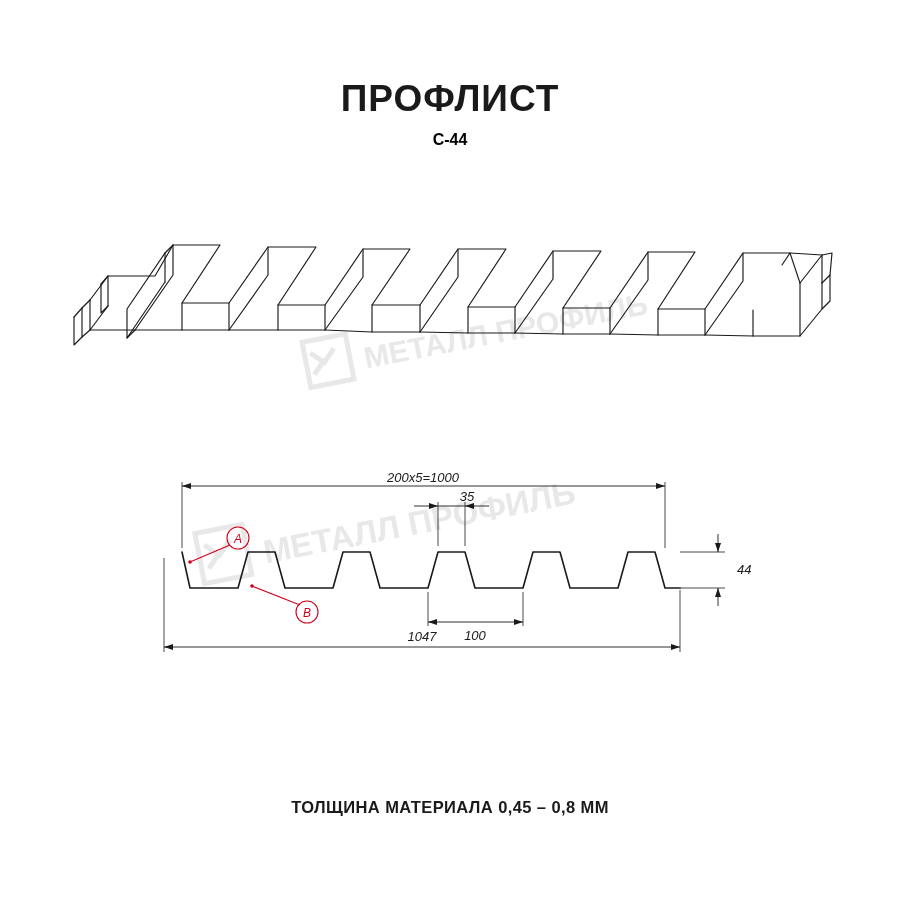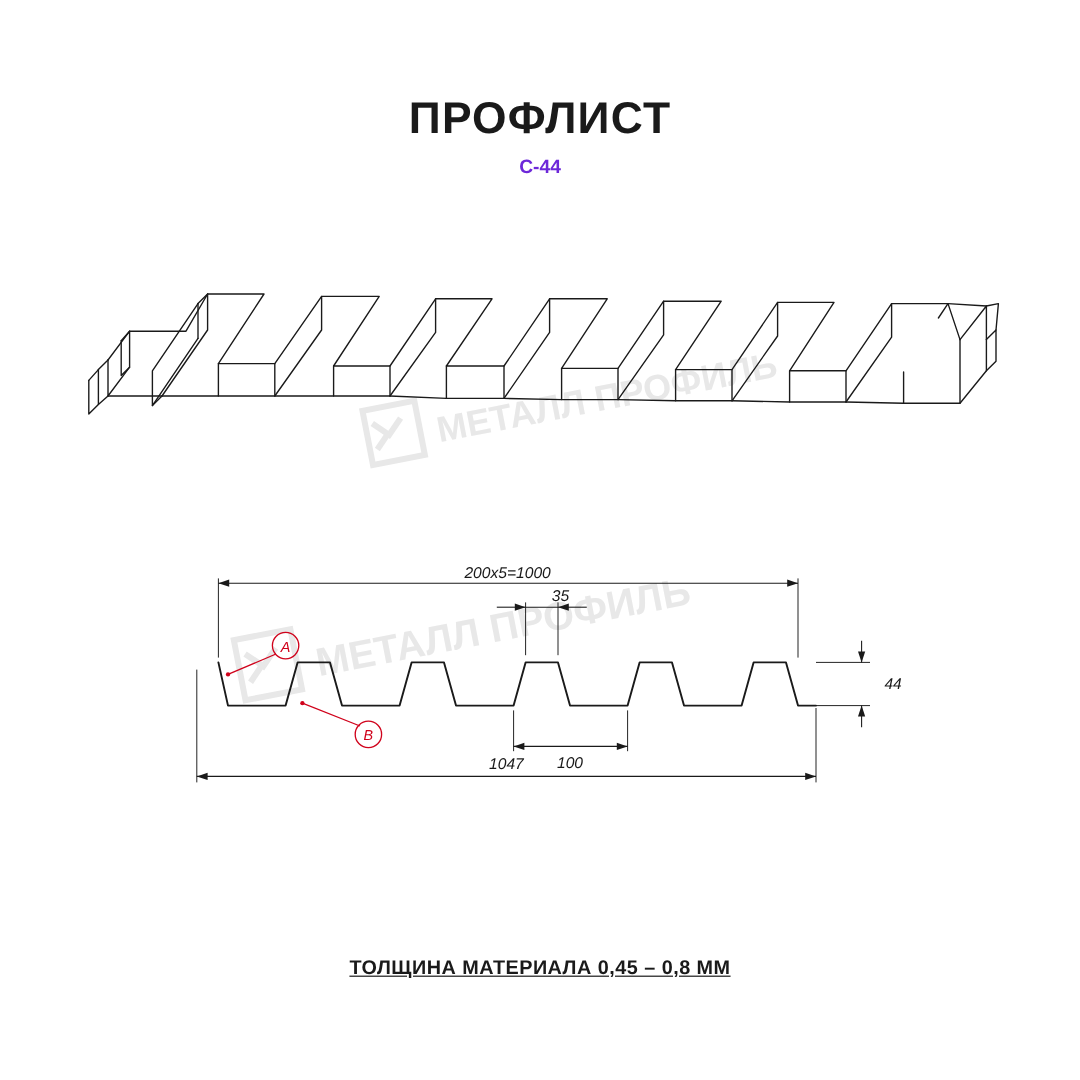--- a/index.html
+++ b/index.html
@@ -31,33 +31,32 @@
     color: #1a1a1a;
   }
   .subtitle {
     position: absolute;
     top: 131px;
     left: 0;
     width: 900px;
     text-align: center;
     font-size: 16px;
     font-weight: bold;
-    color: #6d28d9;
+    color: #000000;
   }
   .footer-note {
     position: absolute;
     top: 798px;
     left: 0;
     width: 900px;
     text-align: center;
     font-size: 16.5px;
     font-weight: bold;
     letter-spacing: 0.4px;
     color: #1a1a1a;
-    text-decoration: underline;
   }
   .iso-wrap {
     position: absolute;
     top: 225px;
     left: 60px;
     width: 790px;
     height: 170px;
   }
   .section-wrap {
     position: absolute;

